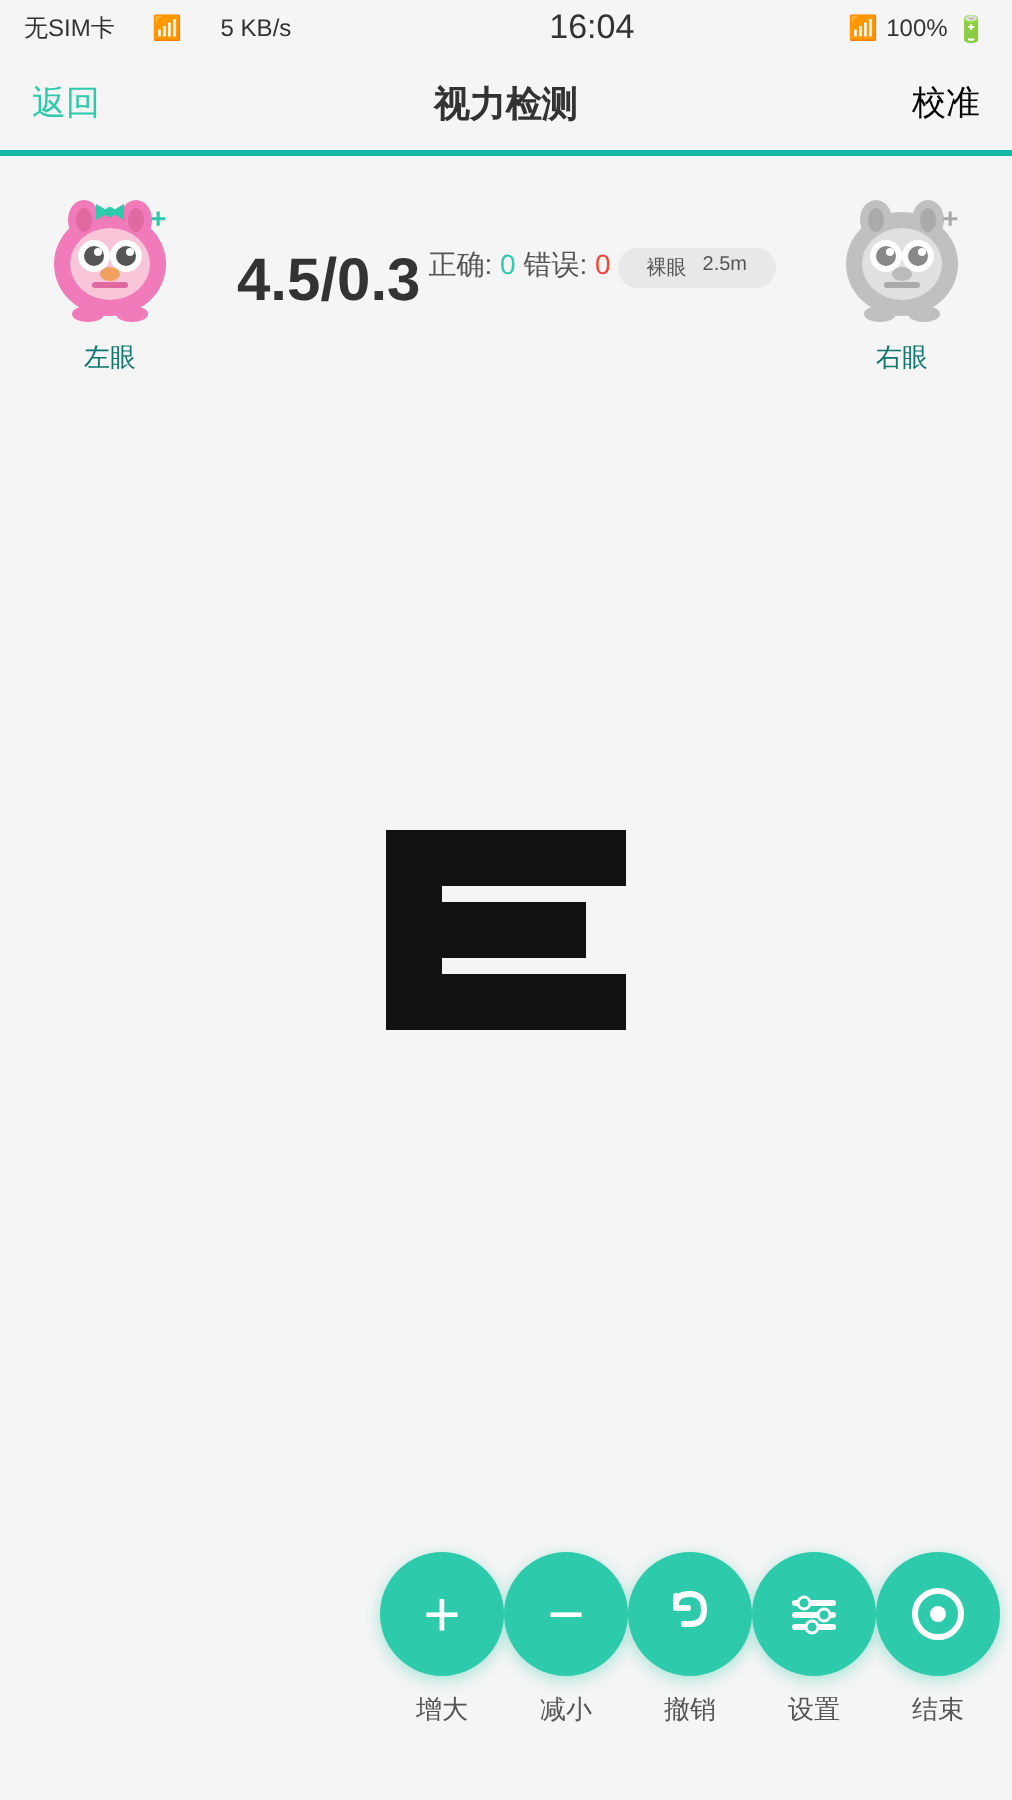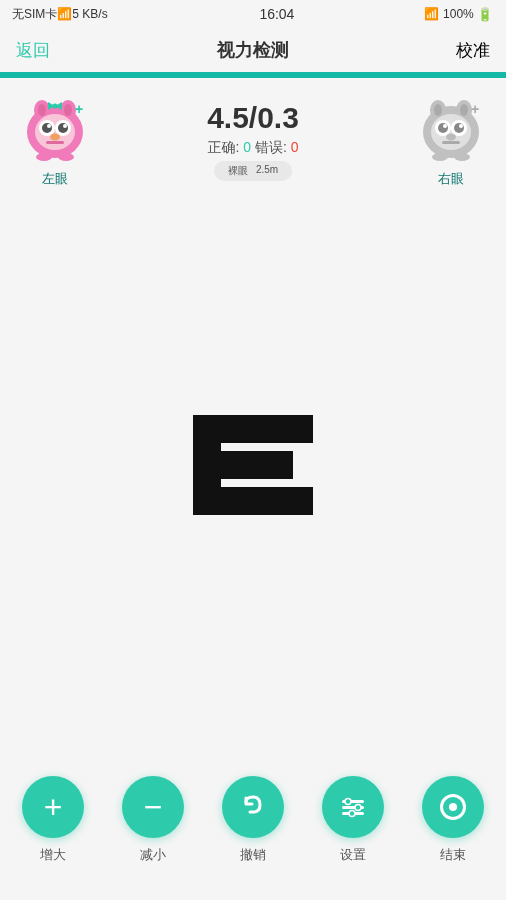--- a/index.html
+++ b/index.html
@@ -18,33 +18,33 @@
       width: 100%;
       height: 28px;
       background: #f5f5f5;
       display: flex;
       align-items: center;
       justify-content: space-between;
       padding: 0 12px;
       font-size: 12px;
       color: #333;
     }
-    .status-left { display: flex; align-items: center; gap: 0; }
+    .status-left { display: flex; align-items: center; gap: 19px; }
     .status-right { display: flex; align-items: center; gap: 4px; }
 
     
     .nav-bar {
       width: 100%;
       height: 50px;
       background: #f5f5f5;
       display: flex;
       align-items: center;
       justify-content: space-between;
       padding: 0 16px;
-      border-bottom: 6px solid #14b8a6;
+      border-bottom: 3px solid #14b8a6;
     }
     .nav-back {
       color: #2dcaab;
       font-size: 17px;
       cursor: pointer;
     }
     .nav-title {
       font-size: 18px;
       font-weight: 600;
       color: #333;
@@ -77,22 +77,22 @@
 
     
     .owl-svg {
       width: 70px;
       height: 70px;
     }
 
     
     .center-info {
       display: flex;
-      flex-direction: column;
-      align-items: center;
+      flex-direction: row;
+      align-items: flex-start;
       gap: 4px;
     }
     .score-value {
       font-size: 30px;
       font-weight: 700;
       color: #333;
     }
     .score-counts {
       font-size: 14px;
       color: #555;
@@ -184,23 +184,23 @@
       background: #f5f5f5;
       display: flex;
       flex-direction: column;
       align-items: center;
       justify-content: flex-start;
       padding-top: 16px;
     }
     .toolbar-buttons {
       display: flex;
       align-items: center;
-      justify-content: space-between;
-      width: 100%;
-      padding: 0 22px;
+      justify-content: flex-end;
+      width: 100%;
+      padding: 0 6px;
     }
     .toolbar-item {
       display: flex;
       flex-direction: column;
       align-items: center;
       gap: 8px;
       cursor: pointer;
     }
     .toolbar-btn {
       width: 62px;
@@ -242,21 +242,21 @@
   </style>
 </head>
 <body>
 
 <div class="status-bar">
   <div class="status-left">
     <span>无SIM卡</span>
     <span>📶</span>
     <span>5 KB/s</span>
   </div>
-  <div style="font-size:14px;font-weight:500;margin-left:22px;">16:04</div>
+  <div style="font-size:17px;font-weight:500;margin-left:22px;">16:04</div>
   <div class="status-right">
     <span>📶</span>
     <span>100%</span>
     <span style="font-size:13px;">🔋</span>
   </div>
 </div>
 
 <div class="nav-bar">
   <span class="nav-back">返回</span>
   <span class="nav-title">视力检测</span>

